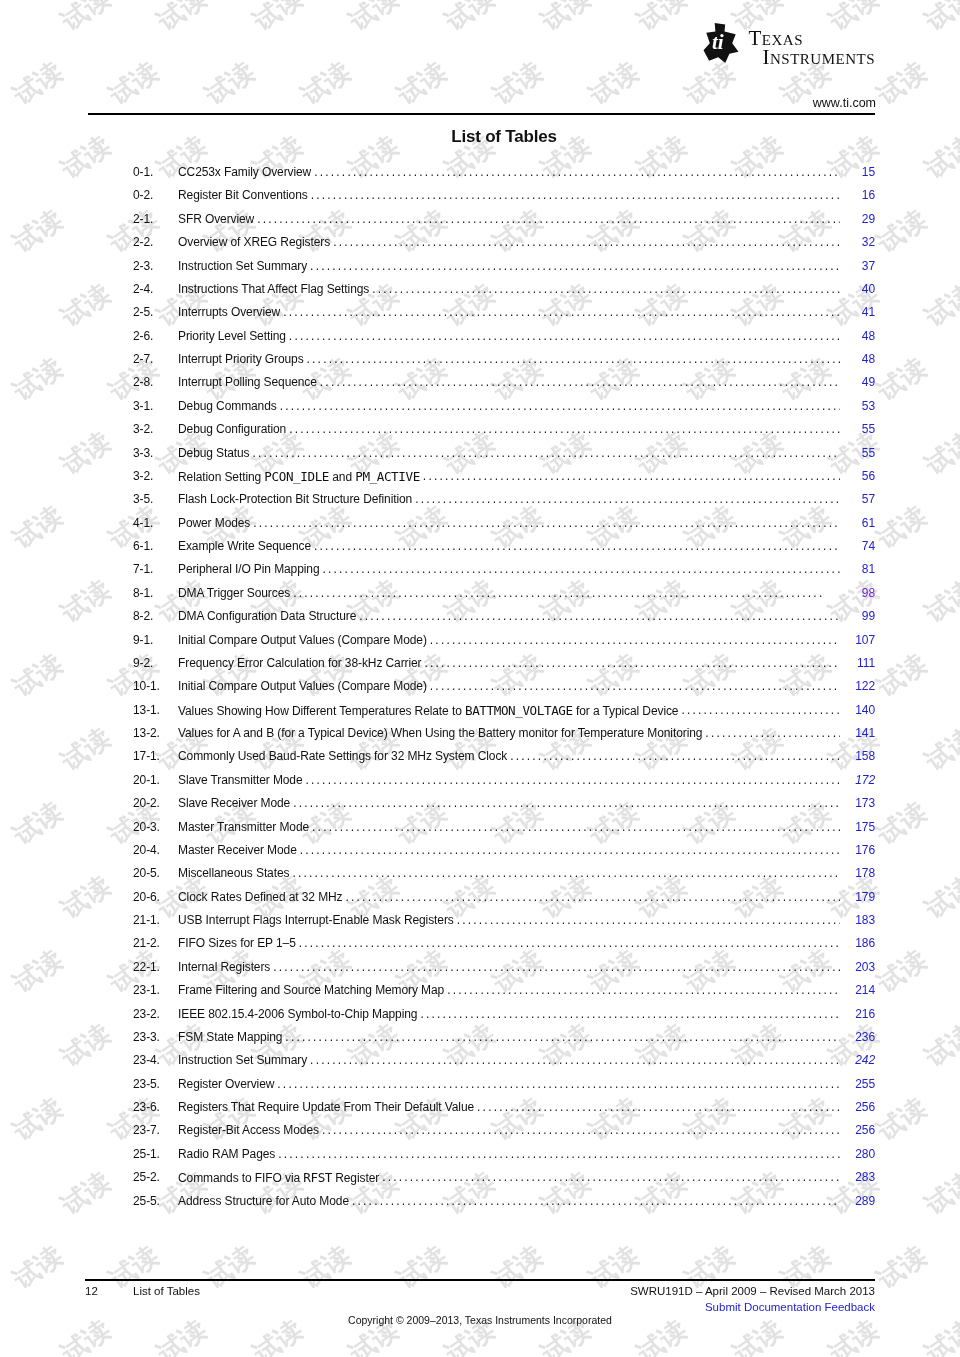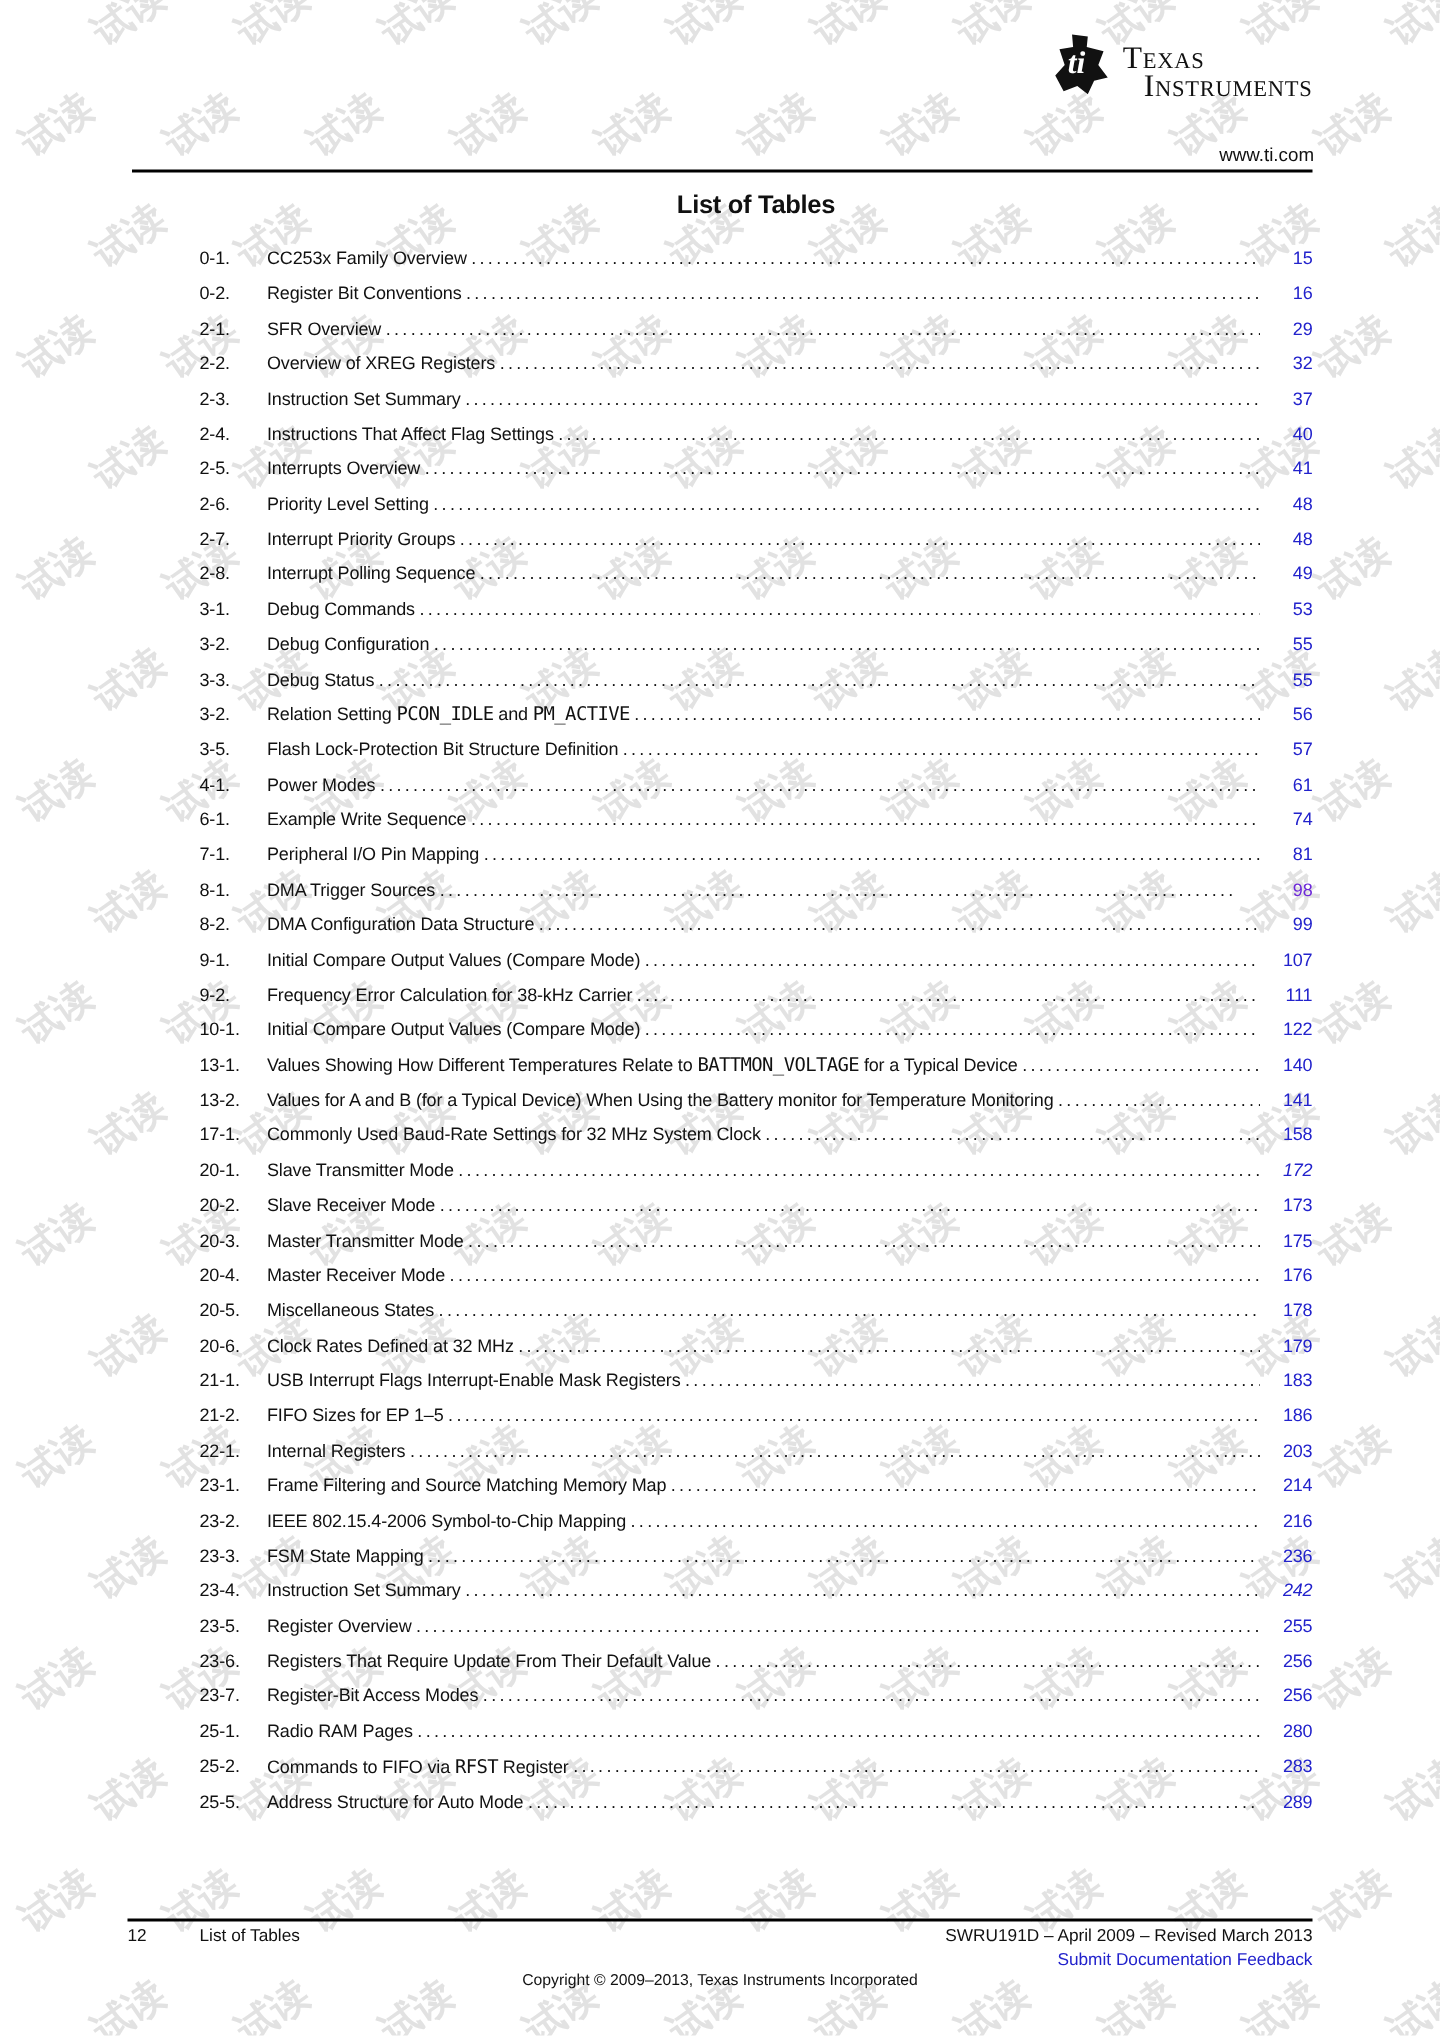--- a/index.html
+++ b/index.html
@@ -25,21 +25,21 @@
   .wordmark .l2{margin-left:14px;}
   #site-url{position:absolute;top:96px;right:84px;font-size:12.5px;color:#111;text-decoration:none;}
   #rule-top{position:absolute;top:113px;left:88px;width:787px;height:2px;background:#000;}
   
   #doc-title{
     position:absolute;top:127px;left:133px;width:742px;text-align:center;
     font-size:17px;font-weight:bold;letter-spacing:-0.2px;
   }
   
   #toc{position:absolute;top:161px;left:133px;width:742px;}
-  .row{display:flex;align-items:center;height:23.38px;line-height:23.38px;font-size:12px;letter-spacing:-0.1px;}
+  .row{display:flex;align-items:flex-start;height:23.38px;line-height:23.38px;font-size:12px;letter-spacing:-0.1px;}
   .num{flex:none;width:45px;}
   .ttl{flex:none;white-space:nowrap;}
   .mono{font-family:"DejaVu Sans Mono", monospace;font-size:12.6px;letter-spacing:-0.4px;}
   .leader{flex:1;overflow:hidden;white-space:nowrap;margin:0 5px 0 3px;min-width:14px;}
   .leader::after{
     content:"..........................................................................................................................................................................................................";
     letter-spacing:2.2px;color:#111;
   }
   .pg{flex:none;min-width:30px;text-align:right;}
   .pg a{text-decoration:none;}

